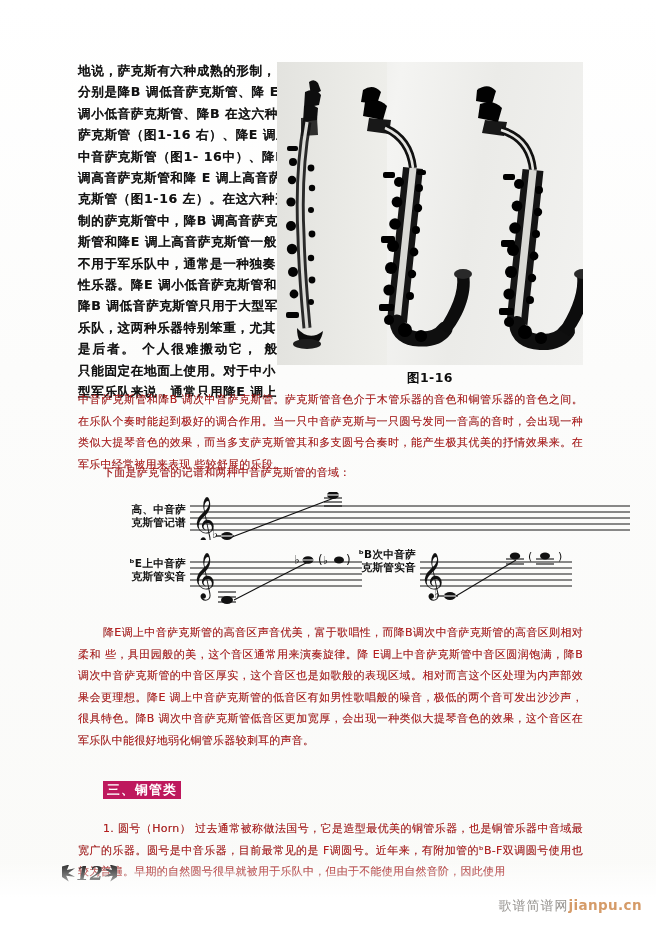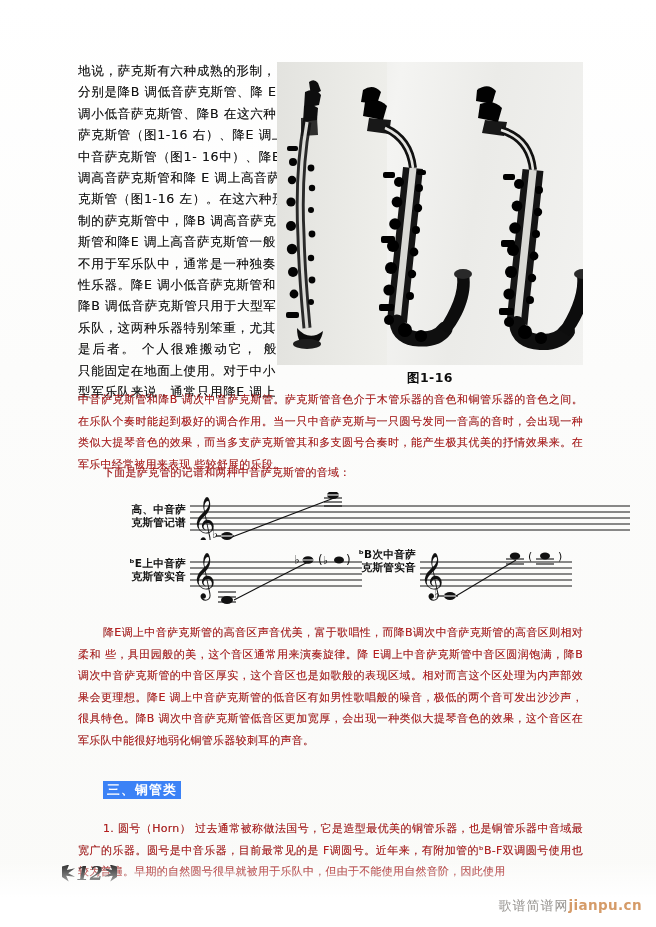--- a/index.html
+++ b/index.html
@@ -48,21 +48,21 @@
     width: 196px;
   }
 
   .cn-line {
     font-size: 12.6px;
     line-height: 21.4px;
     letter-spacing: 0.6px;
     color: #121212;
     white-space: nowrap;
     font-family: "DejaVu Sans", "Liberation Sans", sans-serif;
-    font-weight: 400;
+    font-weight: 700;
     text-shadow: 0 0 0.6px rgba(0,0,0,0.45);
   }
   .cn-line.wide { letter-spacing: 1.9px; }
 
   
   #photo-figure {
     position: absolute;
     left: 199px;
     top: 2px;
     width: 306px;
@@ -137,21 +137,21 @@
   .staff svg { display: block; }
 
   
   #section-head {
     position: absolute;
     left: 103px;
     top: 779px;
   }
   #section-head .hl {
     display: inline-block;
-    background: #3b82f6;
+    background: #be185d;
     color: #ffffff;
     font-size: 12.8px;
     font-weight: 700;
     letter-spacing: 1.2px;
     padding: 1px 4px 2px 4px;
     line-height: 15px;
   }
 
   
   #page-number {

